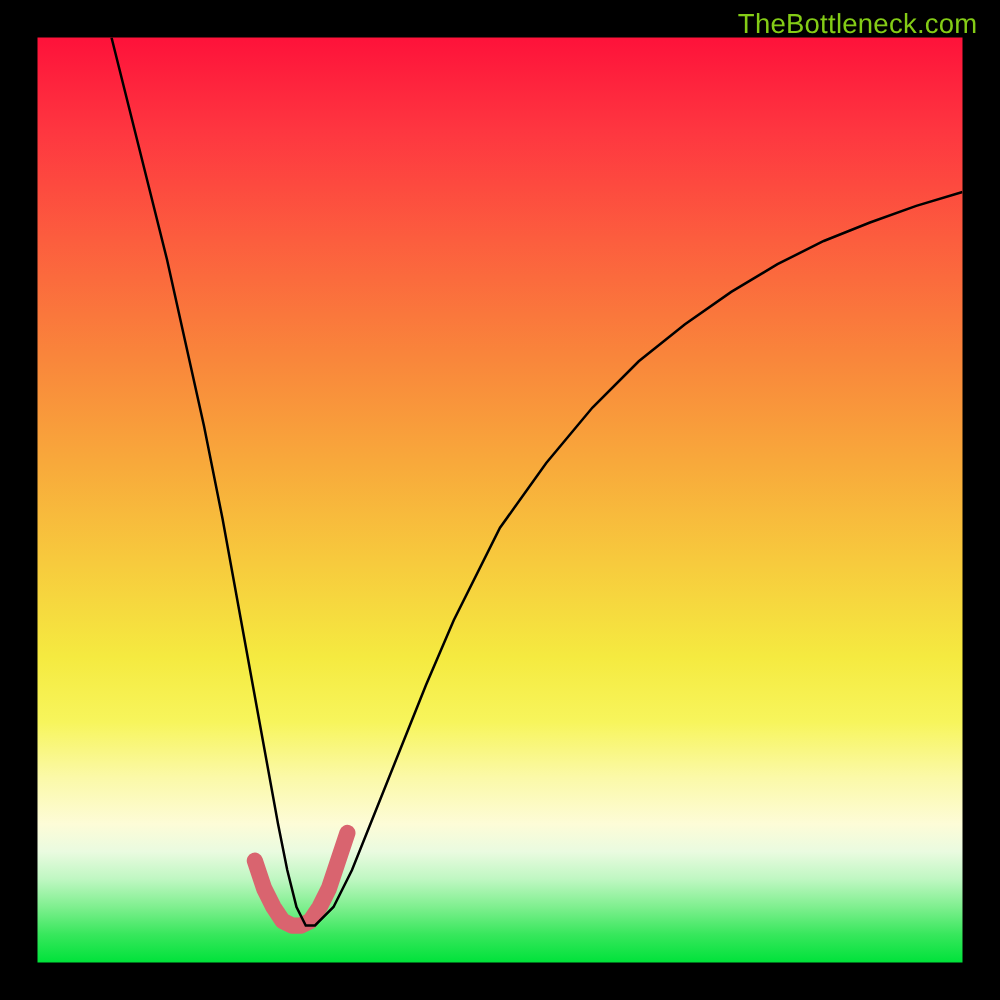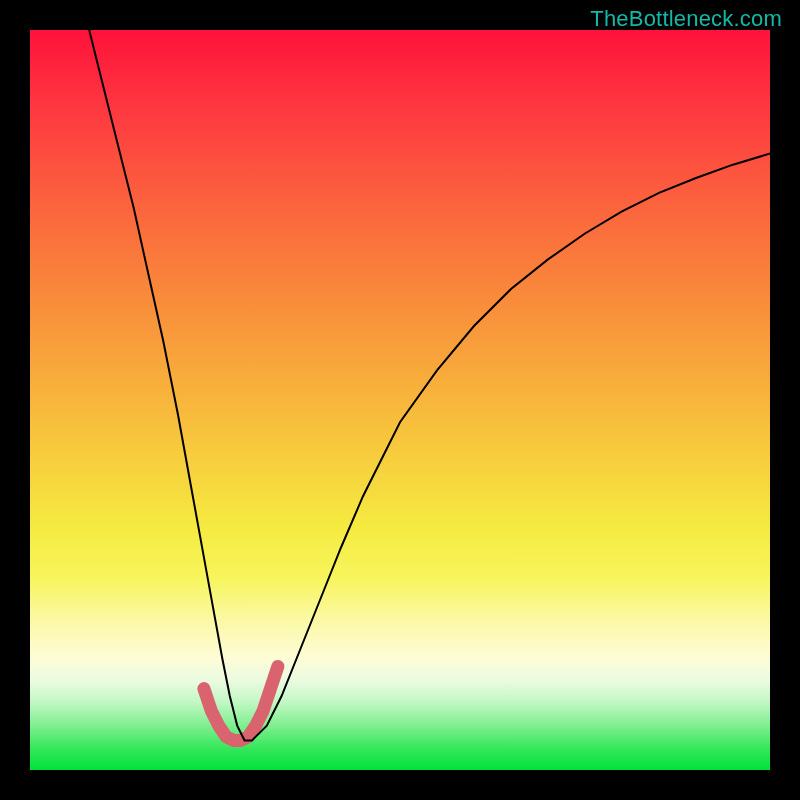--- a/index.html
+++ b/index.html
@@ -16,21 +16,21 @@
     background: #000;
     position: relative;
   }
   .watermark {
     position: absolute;
     top: 6px;
     right: 18px;
     font-family: Arial, Helvetica, sans-serif;
     font-size: 22px;
     font-weight: 500;
-    color: #14b8a6;
+    color: #84cc16;
     letter-spacing: 0.2px;
     z-index: 10;
   }
   .plot {
     position: absolute;
     left: 30px;
     top: 30px;
     width: 740px;
     height: 740px;
   }

